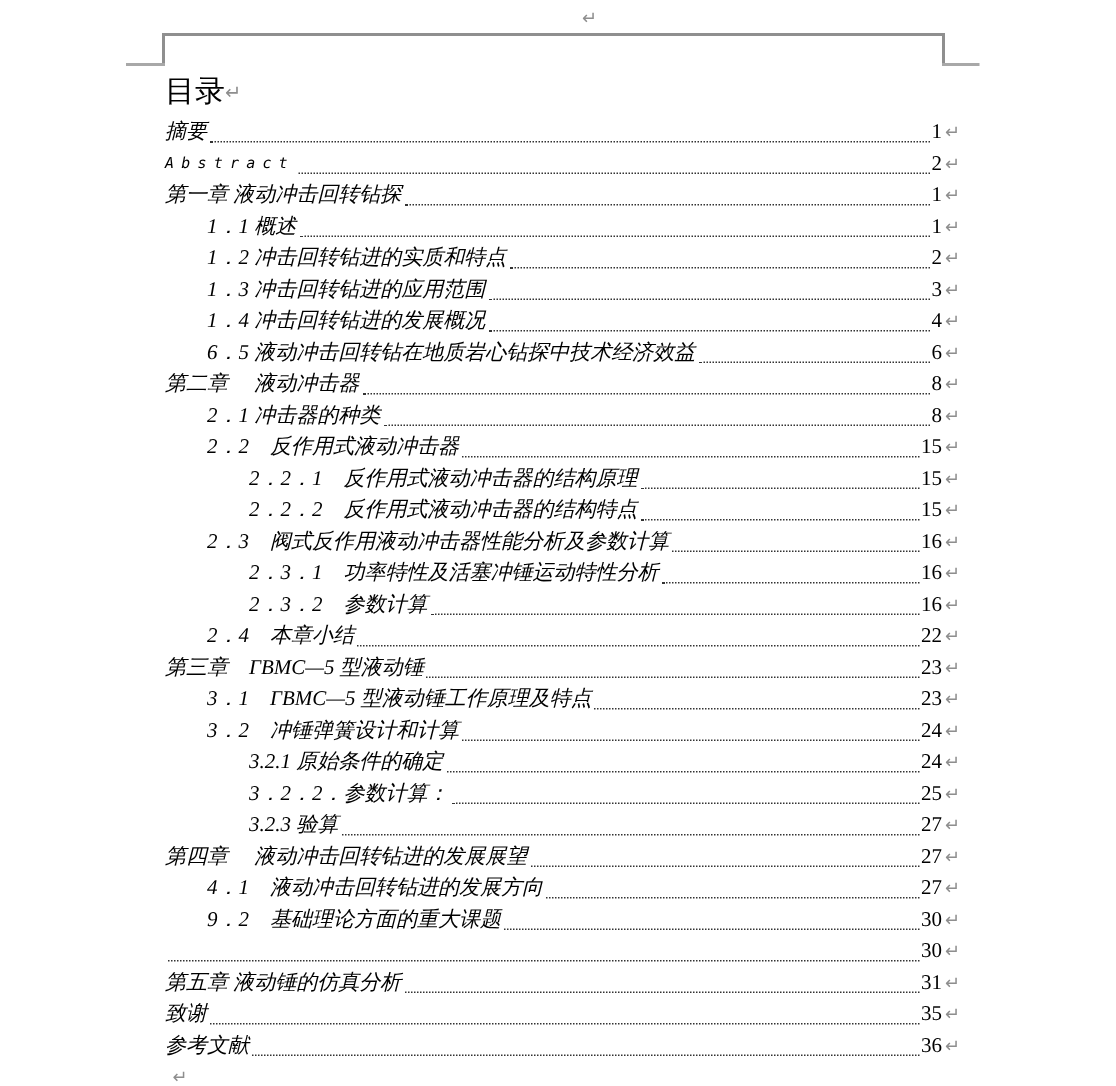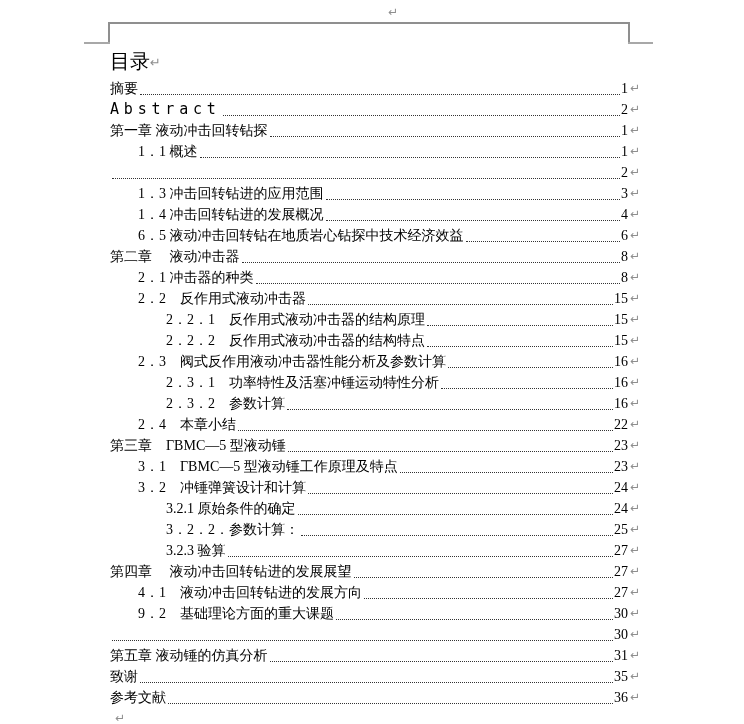--- a/index.html
+++ b/index.html
@@ -40,26 +40,26 @@
   .toc {
     position: absolute; left: 110px; top: 78px; width: 518px;
   }
   .row {
     display: flex;
     align-items: stretch;
     height: 21px;
     font-size: 14px;
     line-height: 21px;
   }
-  .row .label { flex: none; white-space: pre; }
+  .row .label { flex: none; white-space: pre; font-style: italic; }
   .row.lvl1 .label { padding-left: 28px; }
   .row.lvl2 .label { padding-left: 56px; }
   .label.latin {
     font-family: "DejaVu Sans Mono", monospace;
-    font-size: 15px;
+    font-size: 10px;
     letter-spacing: 4.8px;
   }
   .leader { flex: 1 1 auto; position: relative; min-width: 6px; }
   .leader::after {
     content: "";
     position: absolute; left: 2px; right: 1px; bottom: 4px;
     border-bottom: 1.6px dotted #333333;
   }
   .pagenum { flex: none; white-space: pre; }
   .row .pmark { flex: none; width: 14px; margin-right: -16px; padding-left: 2px; }
@@ -101,20 +101,21 @@
       <span class="pagenum">1</span>
       <span class="pmark">↵</span>
     </div>
       <div class="row lvl1">
       <span class="label">1．1 概述</span>
       <span class="leader"></span>
       <span class="pagenum">1</span>
       <span class="pmark">↵</span>
     </div>
       <div class="row lvl1">
+      <span class="label">1．2 冲击回转钻进的实质和特点</span>
       <span class="leader"></span>
       <span class="pagenum">2</span>
       <span class="pmark">↵</span>
     </div>
       <div class="row lvl1">
       <span class="label">1．3 冲击回转钻进的应用范围</span>
       <span class="leader"></span>
       <span class="pagenum">3</span>
       <span class="pmark">↵</span>
     </div>

